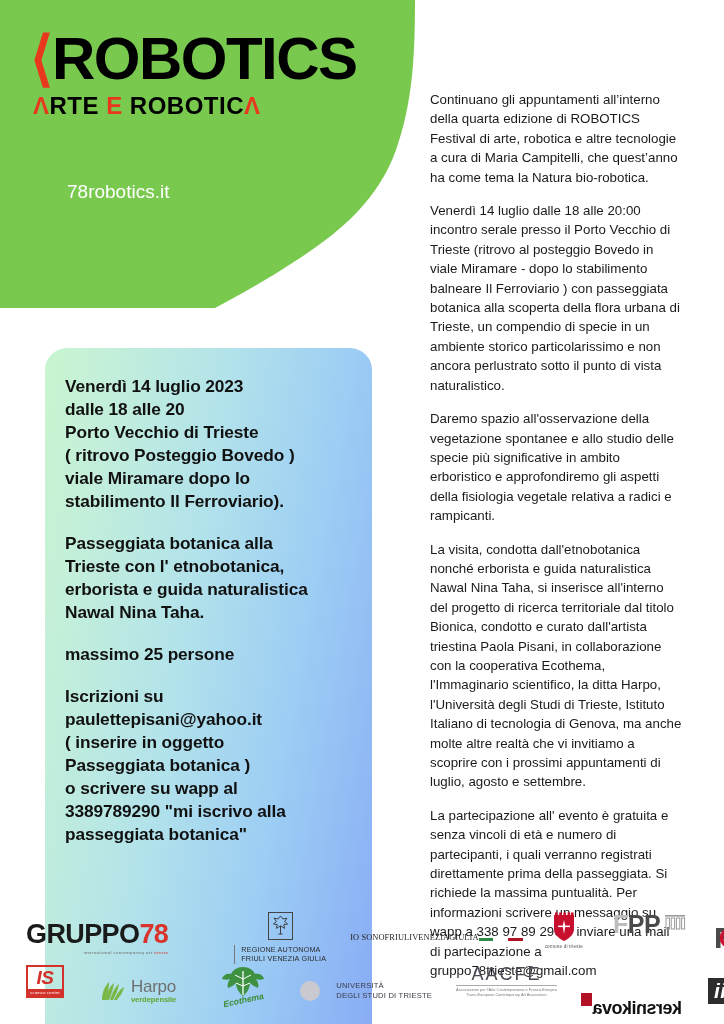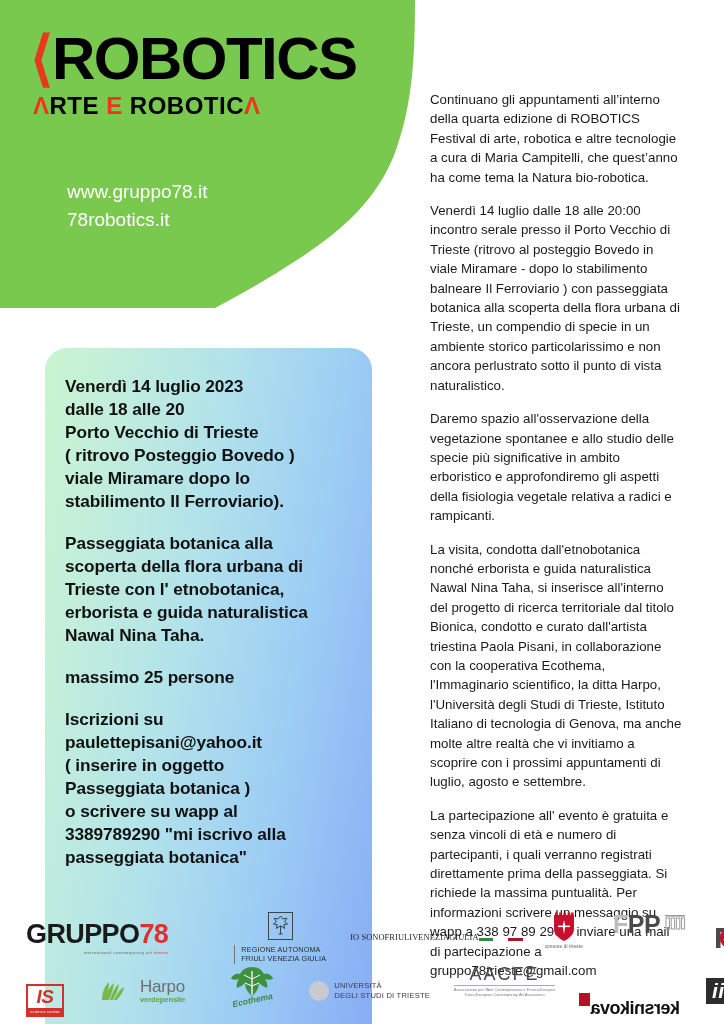--- a/index.html
+++ b/index.html
@@ -113,21 +113,21 @@
     left: 0;
     width: 724px;
     height: 52px;
     display: flex;
     align-items: center;
   }
   #sponsor-row-1 { top: 0; }
   #sponsor-row-2 { top: 53px; }
   .logo-cell {
     display: flex;
-    align-items: flex-end;
+    align-items: flex-start;
     height: 52px;
     flex: 0 0 auto;
   }
 
   
   .g78-wrap { flex-direction: column; align-items: flex-start; justify-content: center; }
   .g78-top { font-size: 27px; font-weight: bold; letter-spacing: -0.6px; line-height: 1; color: #1a1a1a; }
   .g78-top .num { color: #d9332b; }
   .g78-sub { font-size: 4.4px; letter-spacing: 0.35px; color: #6a6a6a; margin-top: 2px; align-self: flex-end; }
   .g78-sub .red { color: #d9332b; }
@@ -156,30 +156,30 @@
   .casali { display: flex; align-items: center; gap: 3px; }
   .casali-mono { position: relative; width: 26px; height: 22px; }
   .casali-txt { font-size: 15px; font-weight: normal; color: #c8102e; letter-spacing: -0.1px; }
 
   
   .is-box { width: 38px; height: 33px; border: 2px solid #d23229; display: flex; flex-direction: column; align-items: center; justify-content: center; }
   .is-letters { font-size: 19px; font-weight: bold; font-style: italic; color: #d23229; line-height: 1; letter-spacing: -0.5px; }
   .is-cap { background: #d23229; color: #fff; font-size: 4.2px; width: 100%; text-align: center; padding: 1px 0; letter-spacing: 0.2px; margin-top: 2px; }
 
   
-  .harpo { display: flex; align-items: center; gap: 12px; }
+  .harpo { display: flex; align-items: center; gap: 3px; }
   .harpo-txt .n { font-size: 17px; color: #6f6f6f; line-height: 1; letter-spacing: -0.3px; }
   .harpo-txt .s { font-size: 7.6px; color: #5fa832; font-weight: bold; letter-spacing: -0.1px; }
 
   
   .ecothema { display: flex; flex-direction: column; align-items: center; }
   .eco-cap { font-size: 8.6px; color: #3d8b35; font-weight: bold; font-style: italic; transform: rotate(-12deg); margin-top: -4px; }
 
   
-  .units { display: flex; align-items: center; gap: 5px; }
+  .units { display: flex; align-items: center; gap: 16px; }
   .units-seal { width: 20px; height: 20px; border-radius: 50%; background: #c9c9cf; }
   .units-txt { font-size: 7.6px; line-height: 1.3; color: #3a3a46; letter-spacing: 0.2px; }
 
   
   .aacfe { display: flex; flex-direction: column; align-items: center; }
   .aacfe-top { font-size: 18px; color: #4a4a55; letter-spacing: 2px; line-height: 1; }
   .aacfe-sub { font-size: 3.9px; color: #7a7a85; line-height: 1.4; text-align: center; border-top: 0.5px solid #aaa; margin-top: 2px; padding-top: 1px; }
 
   
   .kers { display: flex; align-items: flex-end; gap: 1px; }
@@ -204,37 +204,35 @@
   <div id="logo-block">
     <div id="logo-main">
       <span class="chev">⟨</span><span>ROBOTICS</span>
     </div>
     <div id="logo-sub">
       <span class="red">Λ</span><span>RTE </span><span class="red">E</span><span> ROBOTIC</span><span class="red">Λ</span>
     </div>
   </div>
 
   <div id="urls">
-    <div>www.gruppo78.it</div>
     <div>78robotics.it</div>
   </div>
 
   <div id="info-card">
     <div>
       <div class="blk">Venerdì 14  luglio 2023</div>
       <div class="blk">dalle 18 alle 20</div>
       <div class="blk">Porto Vecchio di Trieste</div>
       <div class="blk">( ritrovo Posteggio Bovedo )</div>
       <div class="blk">viale Miramare dopo lo</div>
       <div class="blk">stabilimento Il Ferroviario).</div>
     </div>
     <div class="gap"></div>
     <div>
       <div class="blk">Passeggiata botanica alla</div>
-      <div class="blk">scoperta della flora urbana di</div>
       <div class="blk">Trieste con l' etnobotanica,</div>
       <div class="blk">erborista e guida naturalistica</div>
       <div class="blk">Nawal Nina Taha.</div>
     </div>
     <div class="gap"></div>
     <div>
       <div class="blk">massimo 25 persone</div>
     </div>
     <div class="gap"></div>
     <div>

